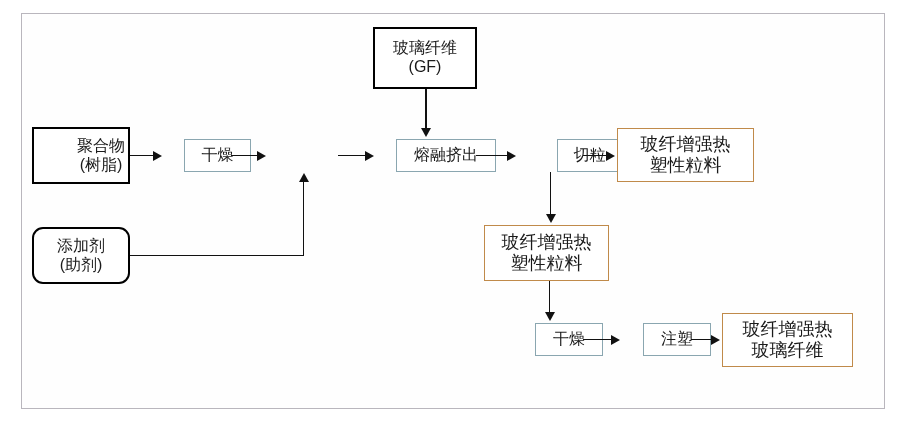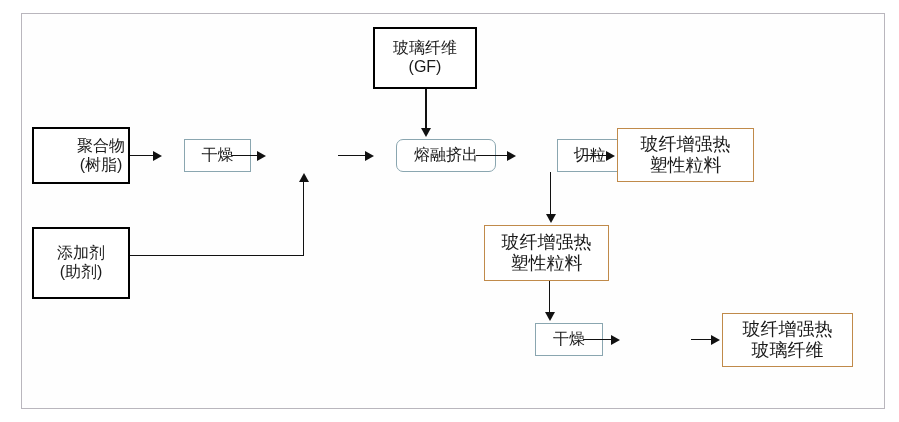--- a/index.html
+++ b/index.html
@@ -111,47 +111,50 @@
   <div class="node input" style="left:32px; top:127px; width:98px; height:57px;padding-left:40px;">
     <span class="ln">聚合物</span>
     <span class="ln">(树脂)</span>
   </div>
 
   <div class="node process" style="left:164px; top:139px; width:67px; height:33px;">
     <span class="ln">干燥</span>
   </div>
 
 
-  <div class="node process" style="left:376px; top:139px; width:100px; height:33px;border-radius:7px;">
+  <div class="node process" style="left:376px; top:139px; width:100px; height:33px;">
     <span class="ln">熔融挤出</span>
   </div>
 
   <div class="node process" style="left:537px; top:139px; width:65px; height:33px;">
     <span class="ln">切粒</span>
   </div>
 
   <div class="node output" style="left:617px; top:128px; width:137px; height:54px;">
     <span class="ln">玻纤增强热</span>
     <span class="ln">塑性粒料</span>
   </div>
 
-  <div class="node input" style="left:32px; top:227px; width:98px; height:72px;">
+  <div class="node input" style="left:32px; top:227px; width:98px; height:57px;border-radius:11px;">
     <span class="ln">添加剂</span>
     <span class="ln">(助剂)</span>
   </div>
 
   <div class="node output" style="left:484px; top:225px; width:125px; height:56px;">
     <span class="ln">玻纤增强热</span>
     <span class="ln">塑性粒料</span>
   </div>
 
   <div class="node process" style="left:515px; top:323px; width:68px; height:33px;">
     <span class="ln">干燥</span>
   </div>
 
+  <div class="node process" style="left:623px; top:323px; width:68px; height:33px;">
+    <span class="ln">注塑</span>
+  </div>
 
   <div class="node output" style="left:722px; top:313px; width:131px; height:54px;">
     <span class="ln">玻纤增强热</span>
     <span class="ln">玻璃纤维</span>
   </div>
 
   <div class="seg h" style="left:130px; top:154.5px; width:24px;"></div>
   <div class="arrowhead right" style="left:153px; top:150.5px;"></div>
 
   <div class="seg h" style="left:231px; top:154.5px; width:27px;"></div>

